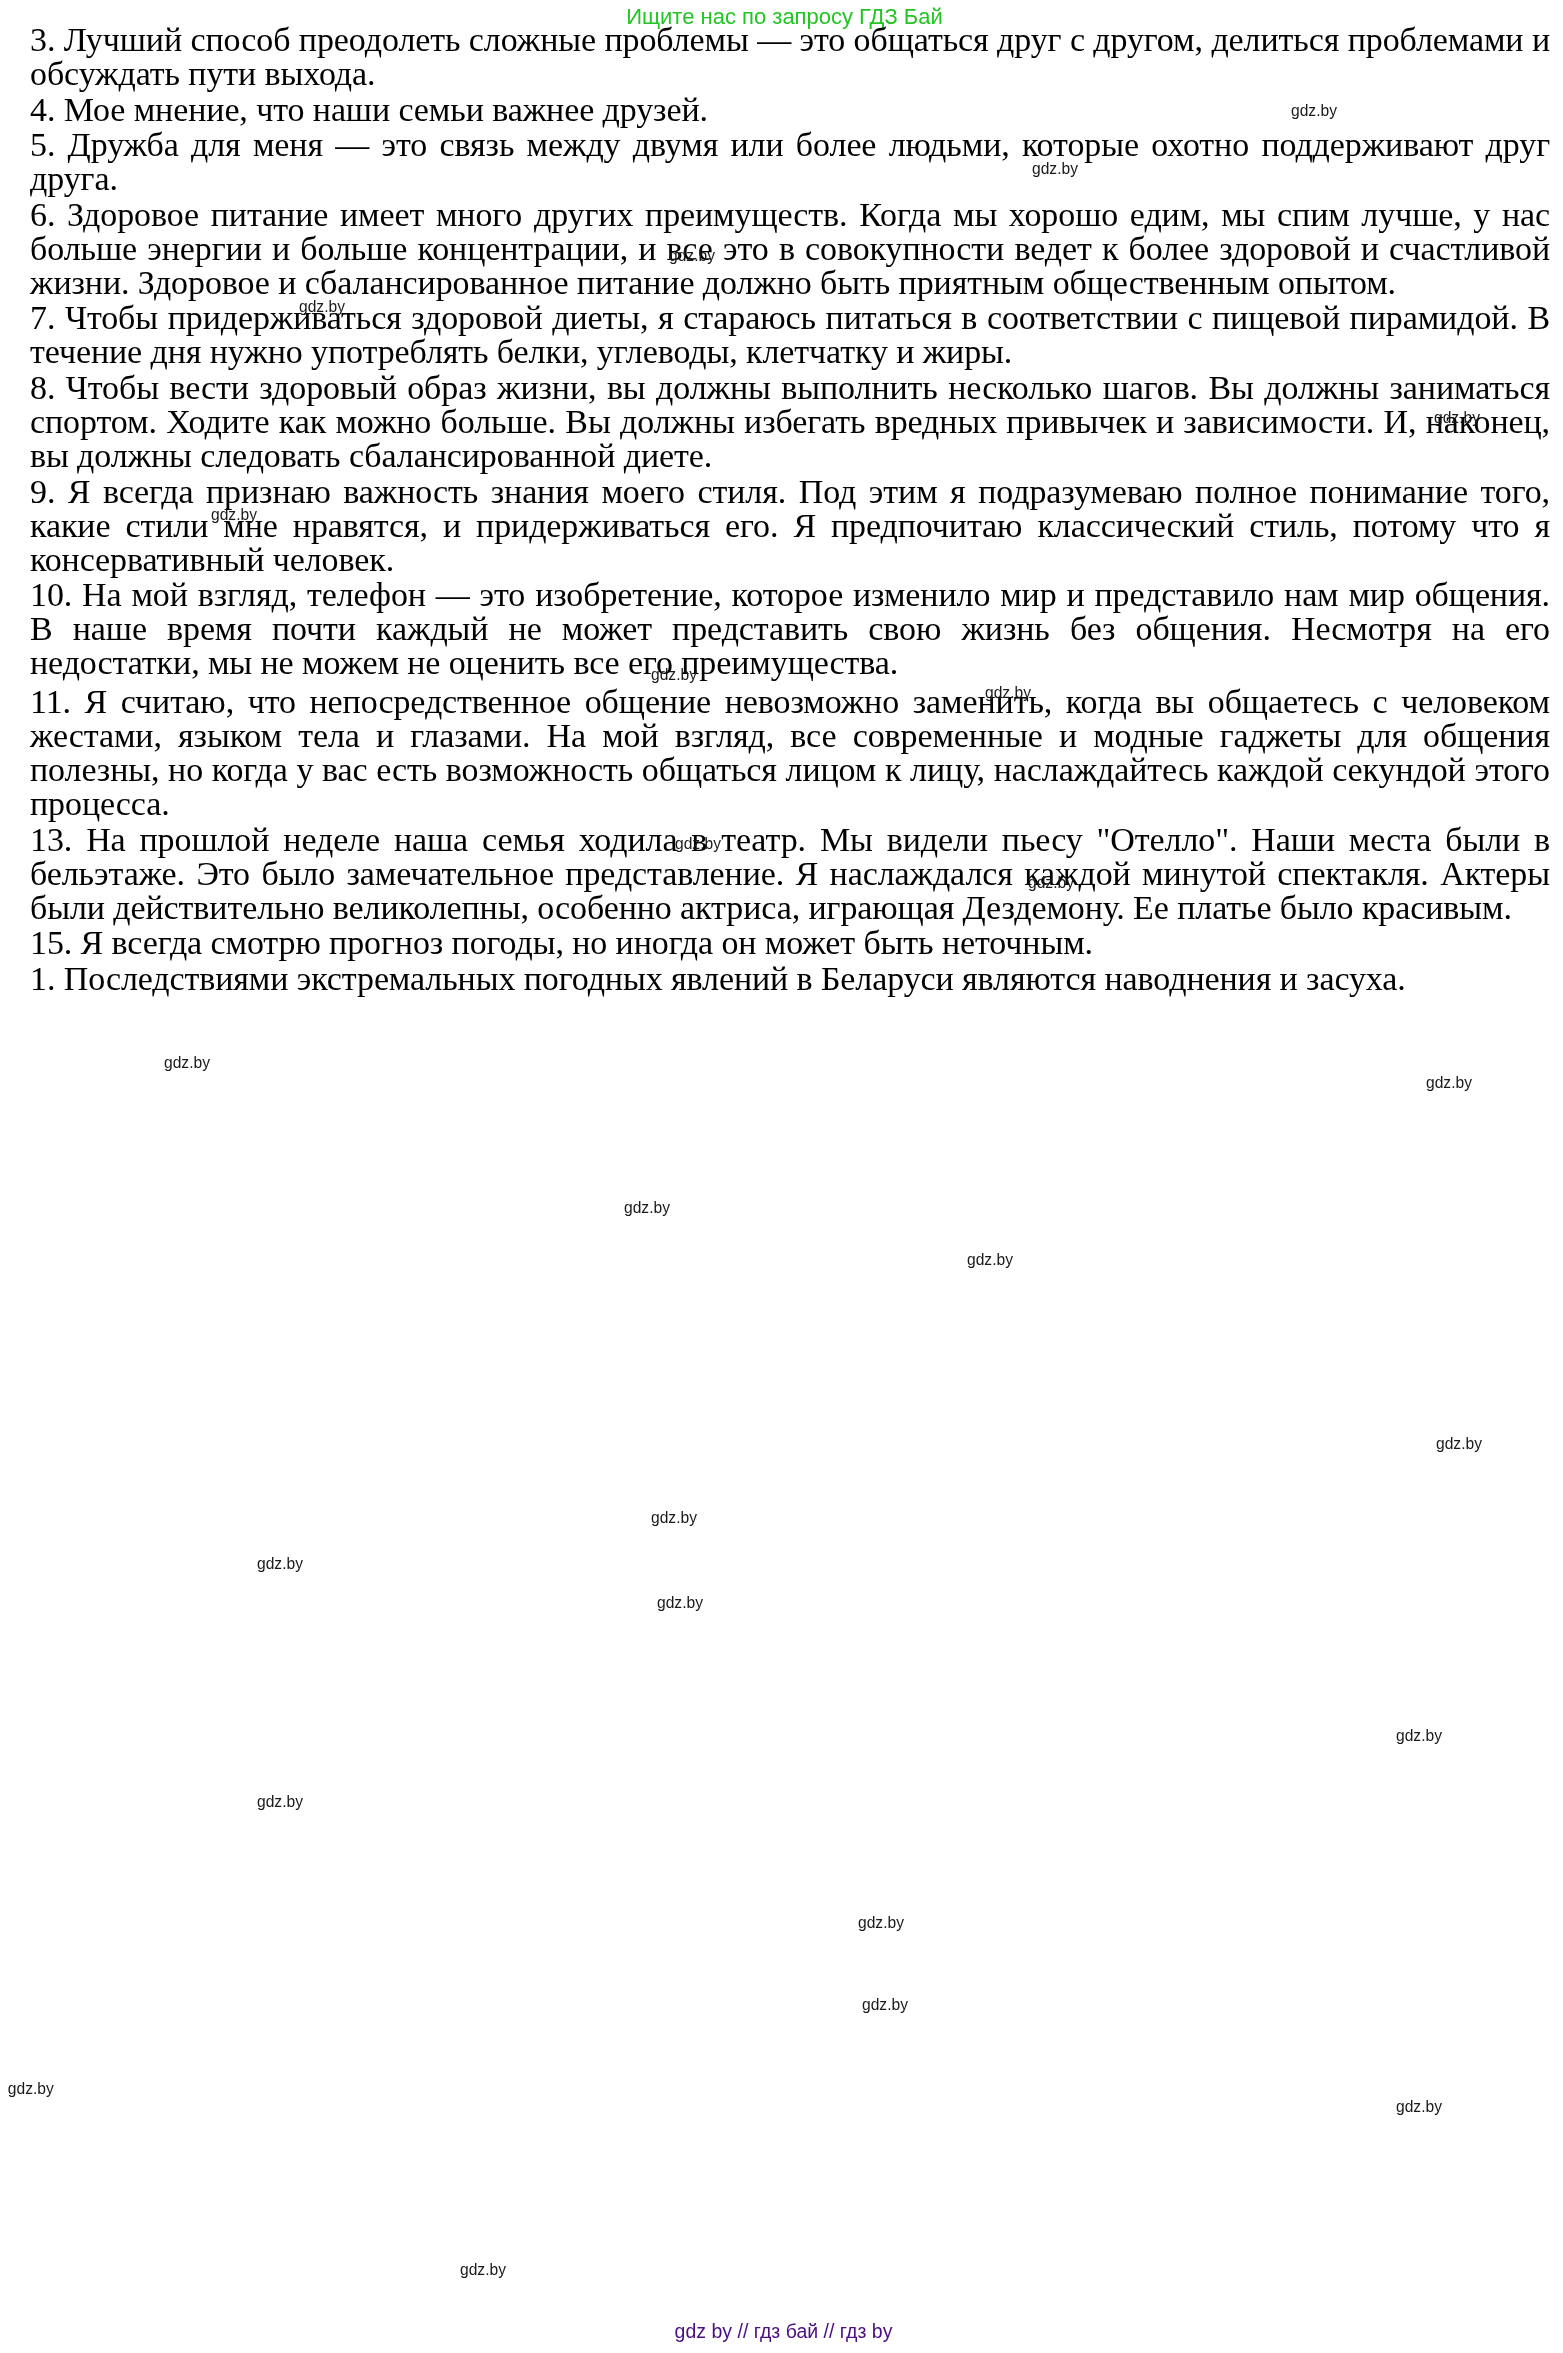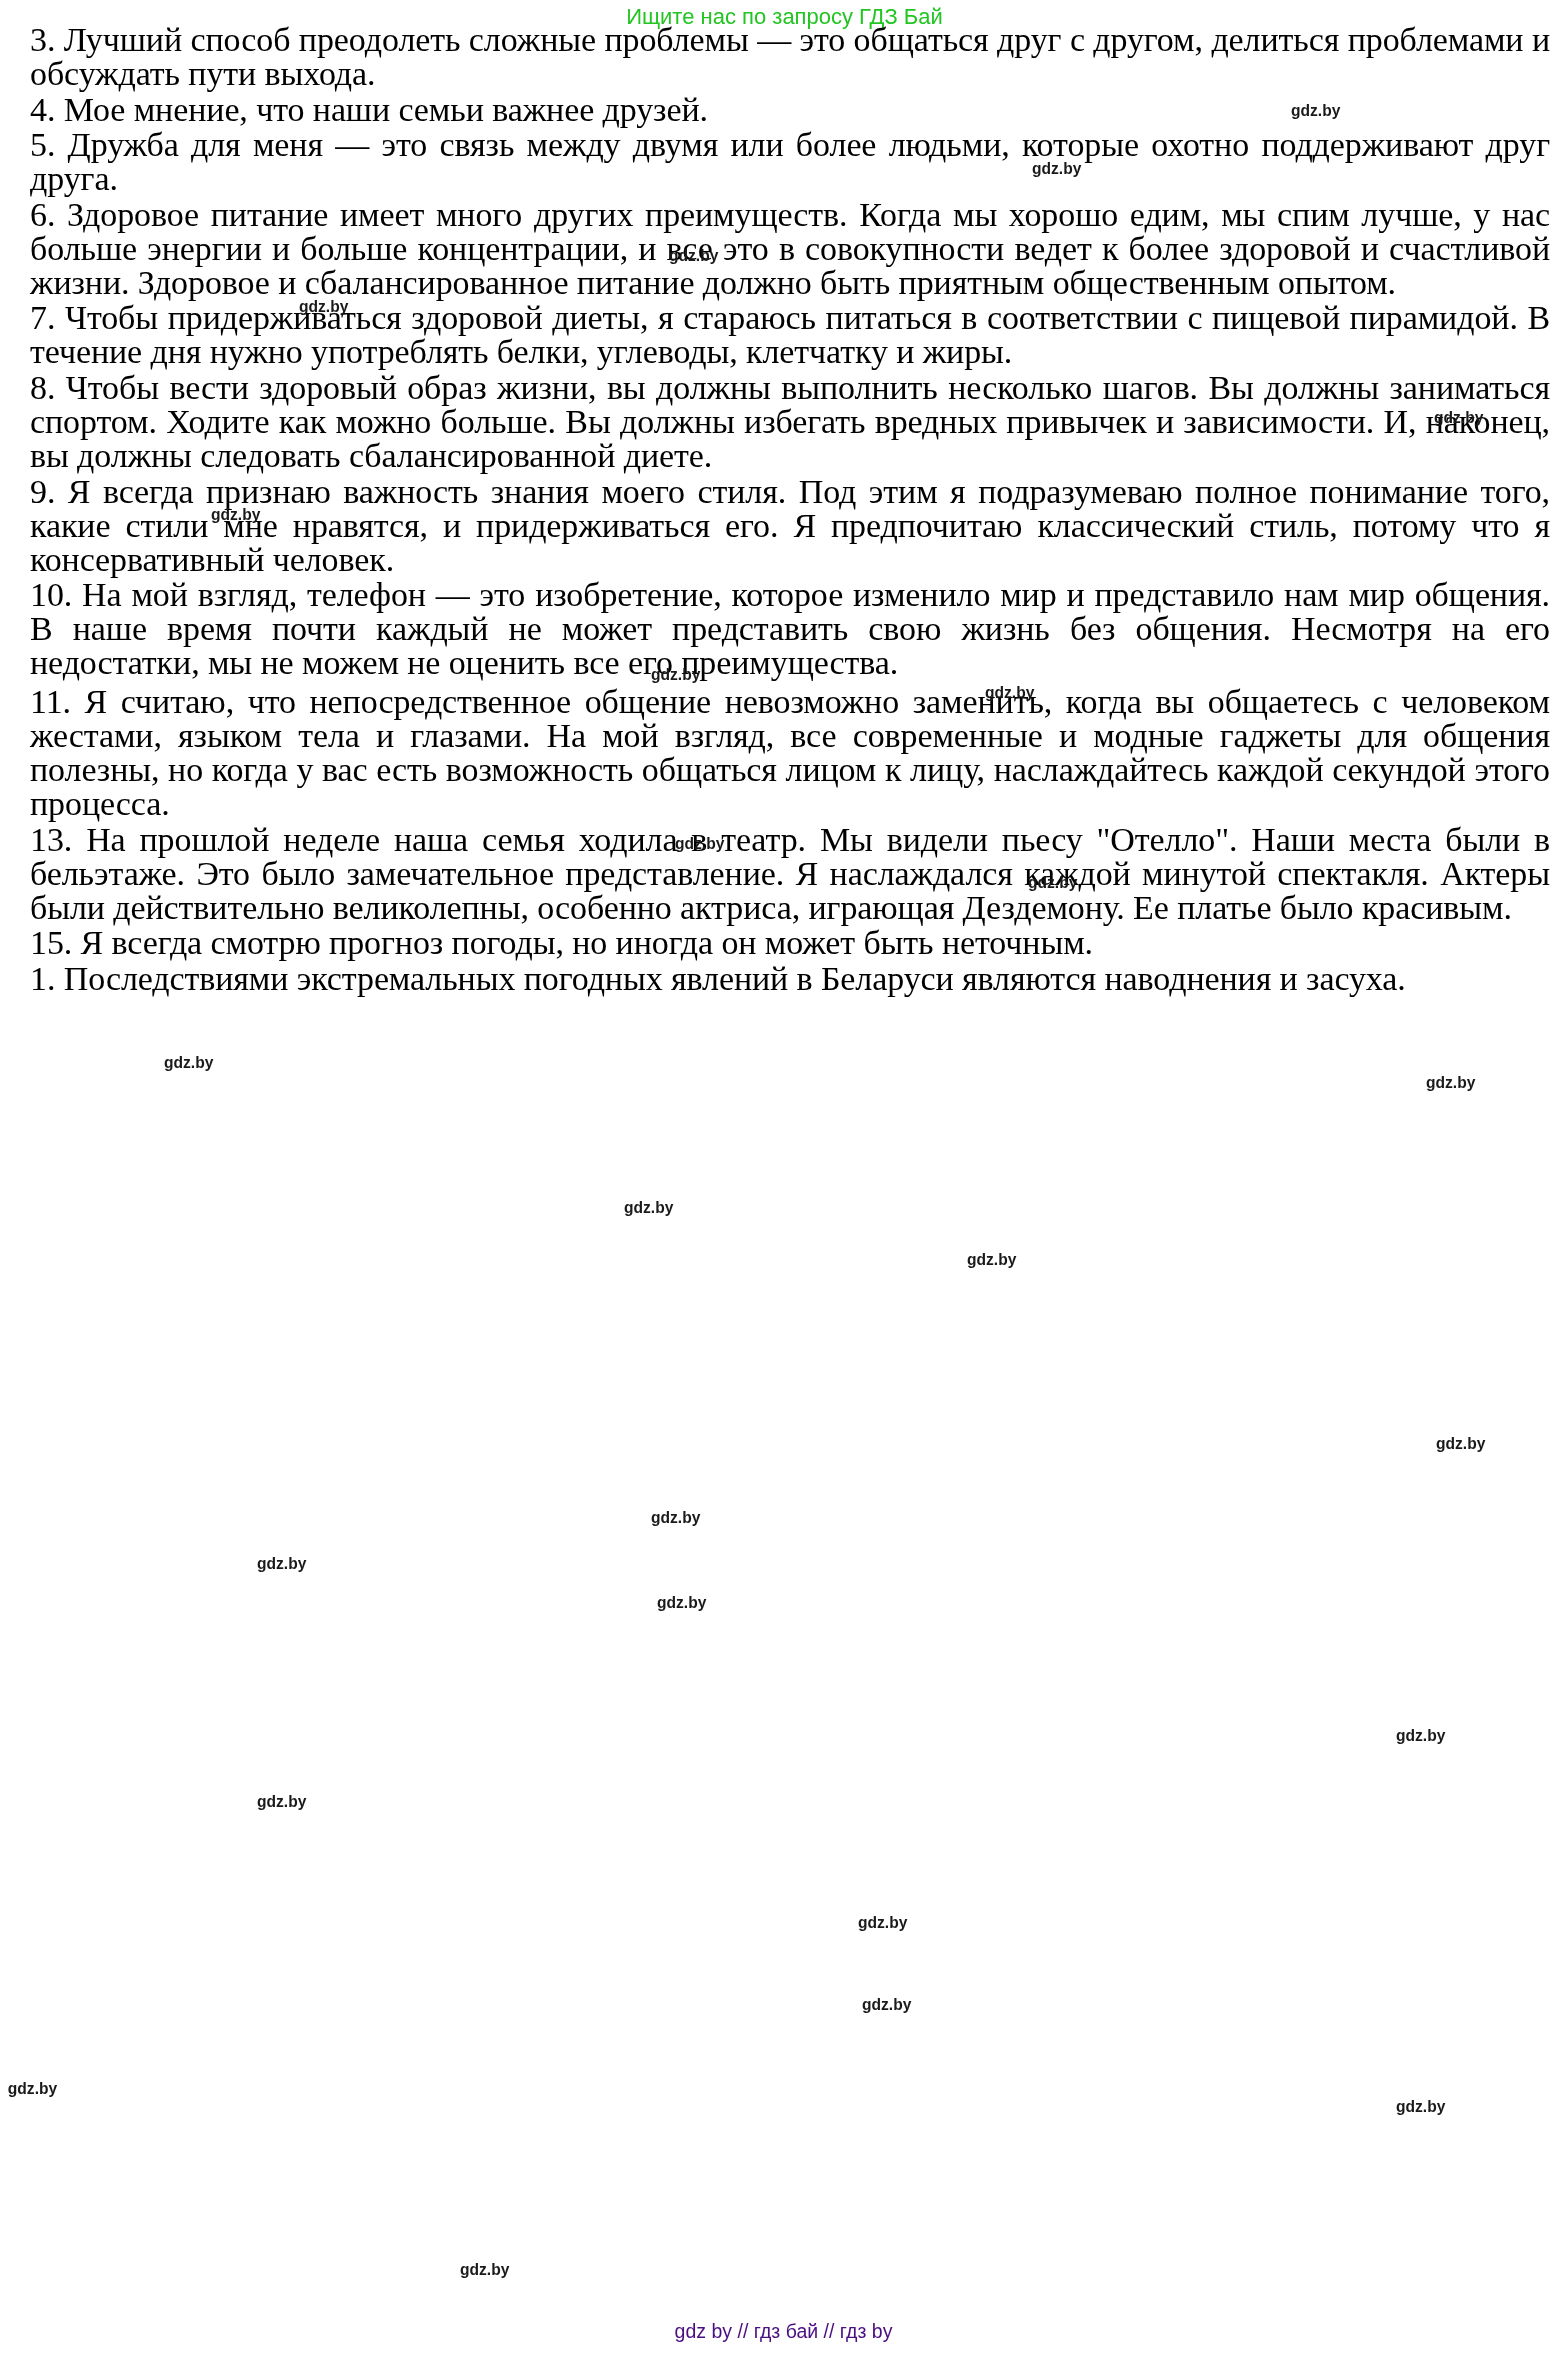--- a/index.html
+++ b/index.html
@@ -70,21 +70,20 @@
 
   
   .wm {
     position: absolute;
     font-family: "Liberation Sans", "DejaVu Sans", sans-serif;
     font-size: 15.6px;
     line-height: 15.6px;
     color: #1a1a1a;
     white-space: nowrap;
     pointer-events: none;
-    font-weight: bold;
   }
 
   
   .site-footer {
     position: absolute;
     left: 2px;
     bottom: 12.5px;
     width: 1563px;
     text-align: center;
     font-family: "Liberation Sans", "DejaVu Sans", sans-serif;

